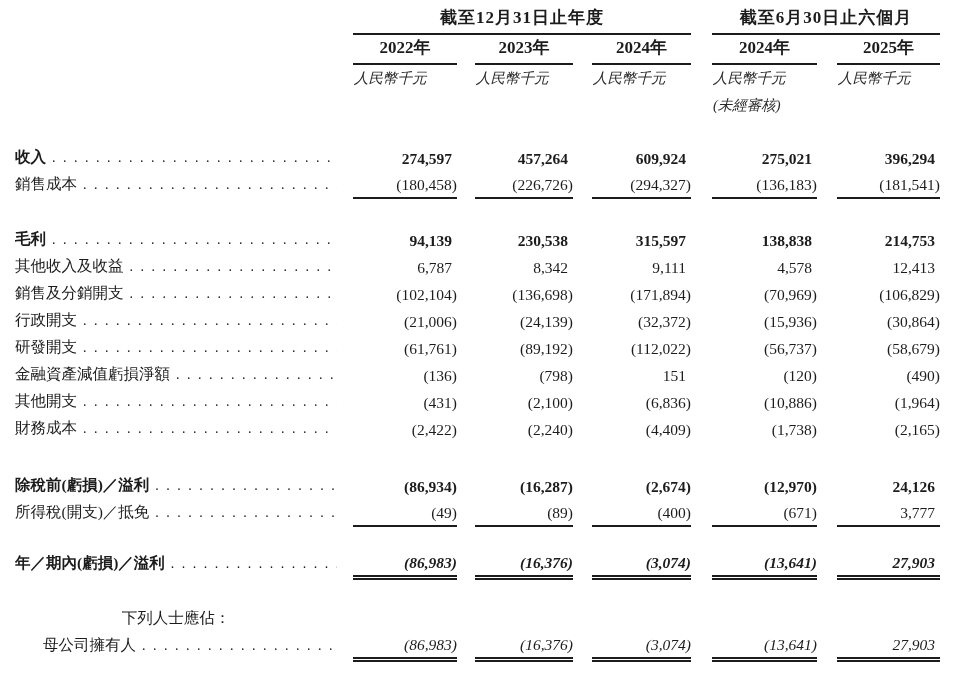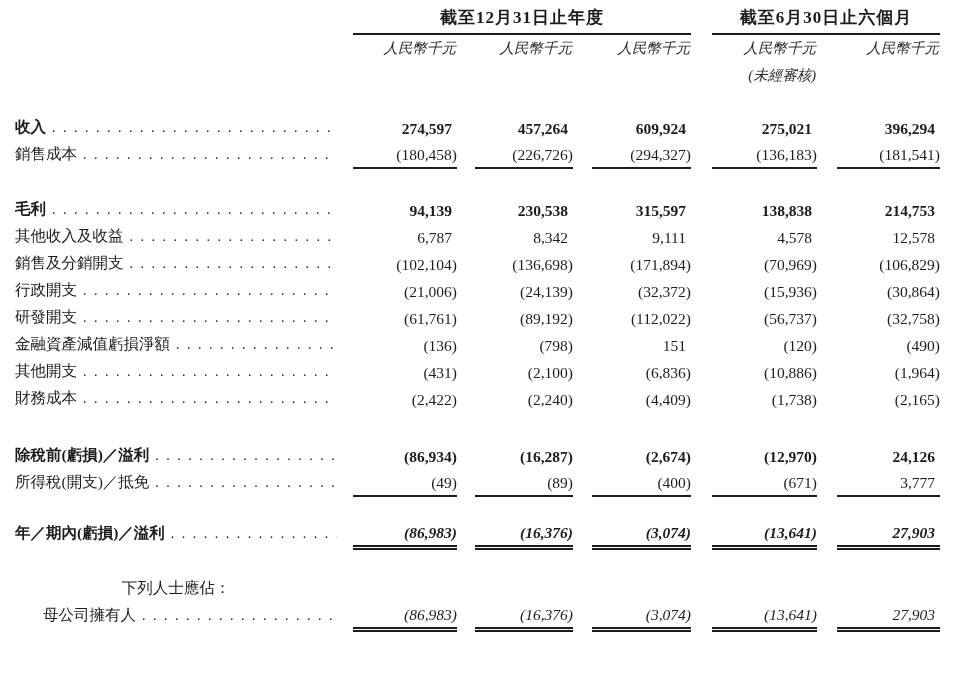--- a/index.html
+++ b/index.html
@@ -34,21 +34,21 @@
   tr.h1 { height: 28px; }
   tr.h2 { height: 30px; }
   tr.h3 { height: 28px; }
   tr.h4 { height: 26px; margin-top: 28px; }
   .rule-b { border-bottom: 2px solid #1c1c1c; }
   .group-title { letter-spacing: 1px; }
   td.units, td.note {
     font-style: italic;
     font-weight: normal;
     font-size: 14.5px;
-    text-align: right;
+    text-align: left;
     vertical-align: middle;
     color: #2a2a2a;
     white-space: nowrap;
   }
   
   tbody tr.data { height: 27px; }
   td.lbl {
     font-size: 15.5px;
     vertical-align: bottom;
     padding: 0 16px 3px 0;
@@ -98,20 +98,32 @@
         <col style="width:20px">
       <col style="width:103px">
     </colgroup>
     <thead>
       <tr class="h1">
         <td></td>
         <th colspan="5" class="rule-b group-title">截至12月31日止年度</th>
         <td></td>
         <th colspan="3" class="rule-b group-title">截至6月30日止六個月</th>
       </tr>
+      <tr class="h2">
+        <td></td>
+        <th class="rule-b">2022年</th>
+        <td></td>
+        <th class="rule-b">2023年</th>
+        <td></td>
+        <th class="rule-b">2024年</th>
+        <td></td>
+        <th class="rule-b">2024年</th>
+        <td></td>
+        <th class="rule-b">2025年</th>
+      </tr>
       <tr class="h3">
         <td></td>
         <td class="units">人民幣千元</td>
         <td></td>
         <td class="units">人民幣千元</td>
         <td></td>
         <td class="units">人民幣千元</td>
         <td></td>
         <td class="units">人民幣千元</td>
         <td></td>
@@ -192,21 +204,21 @@
             </div>
           </td>
           <td class="val pos">6,787</td>
           <td class="gap"></td>
           <td class="val pos">8,342</td>
           <td class="gap"></td>
           <td class="val pos">9,111</td>
           <td class="gap"></td>
           <td class="val pos">4,578</td>
           <td class="gap"></td>
-          <td class="val pos">12,578</td>
+          <td class="val pos">12,413</td>
         </tr>
         <tr class="data">
           <td class="lbl">
             <div class="lblflex">
               <span class="lbltext">銷售及分銷開支</span>
               <span class="leader">. . . . . . . . . . . . . . . . . . . . . . . . . . . . . . . . . . . . . . . . . . . . . . . . . . . . . . . . . . . . </span>
             </div>
           </td>
           <td class="val">(102,104)</td>
           <td class="gap"></td>
@@ -243,21 +255,21 @@
             </div>
           </td>
           <td class="val">(61,761)</td>
           <td class="gap"></td>
           <td class="val">(89,192)</td>
           <td class="gap"></td>
           <td class="val">(112,022)</td>
           <td class="gap"></td>
           <td class="val">(56,737)</td>
           <td class="gap"></td>
-          <td class="val">(32,758)</td>
+          <td class="val">(58,679)</td>
         </tr>
         <tr class="data">
           <td class="lbl">
             <div class="lblflex">
               <span class="lbltext">金融資產減值虧損淨額</span>
               <span class="leader">. . . . . . . . . . . . . . . . . . . . . . . . . . . . . . . . . . . . . . . . . . . . . . . . . . . . . . . . . . . . </span>
             </div>
           </td>
           <td class="val">(136)</td>
           <td class="gap"></td>

